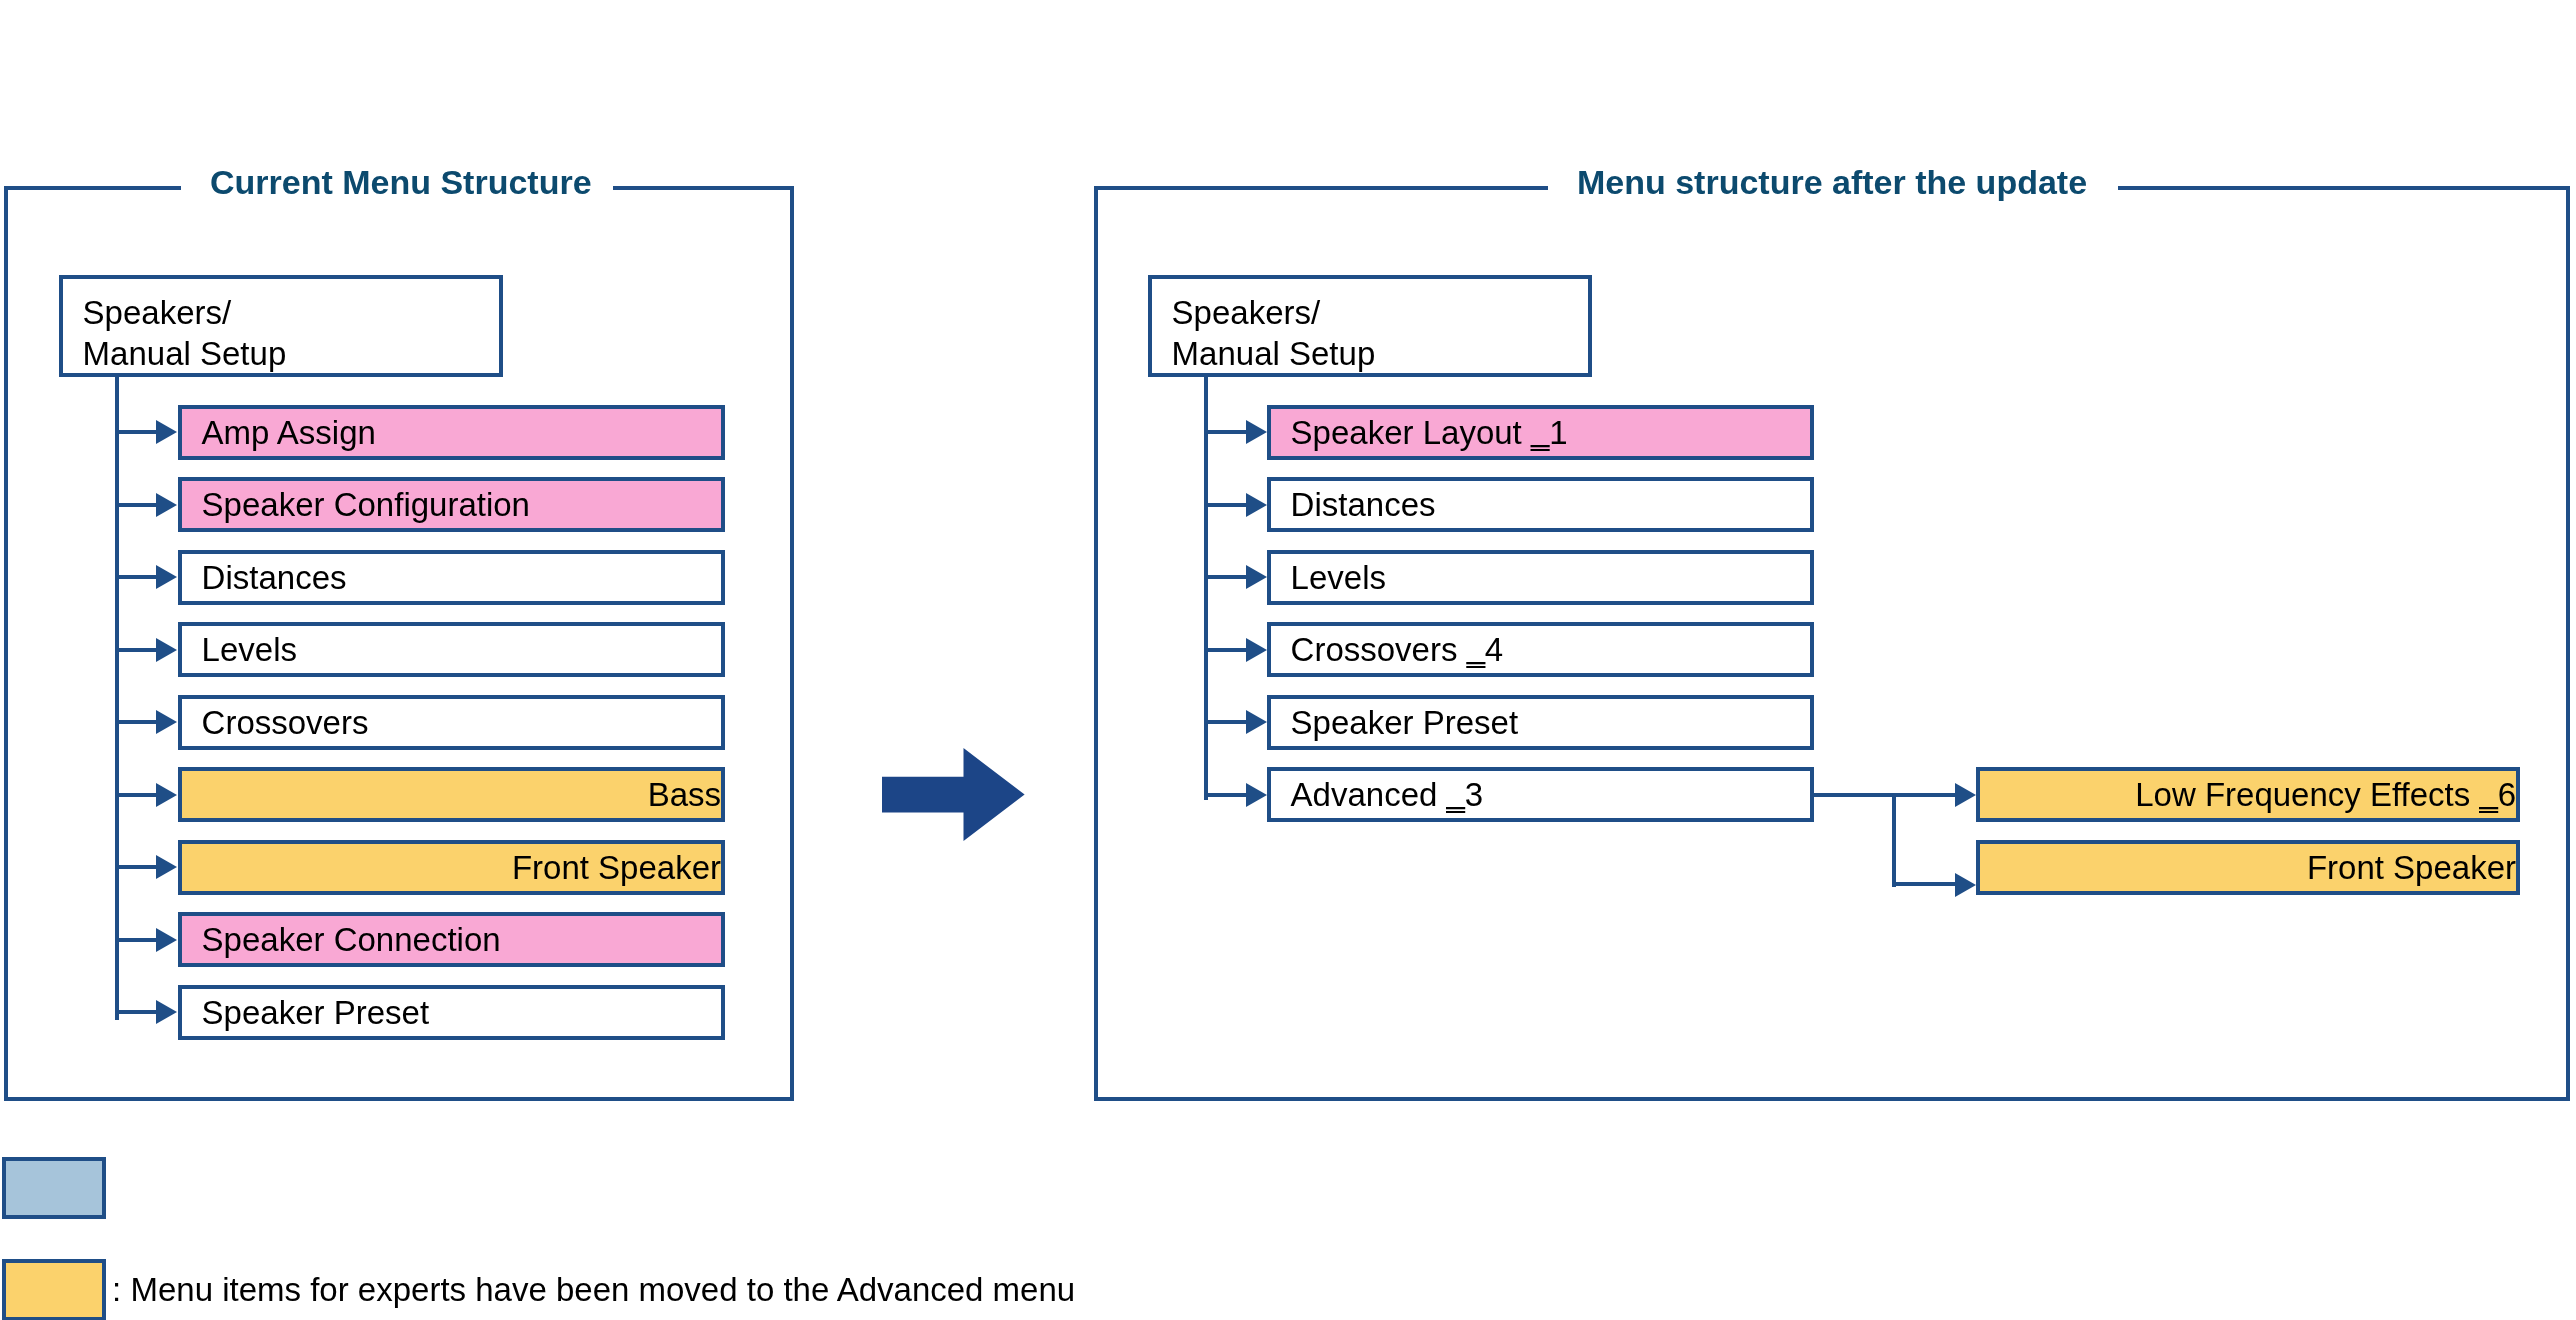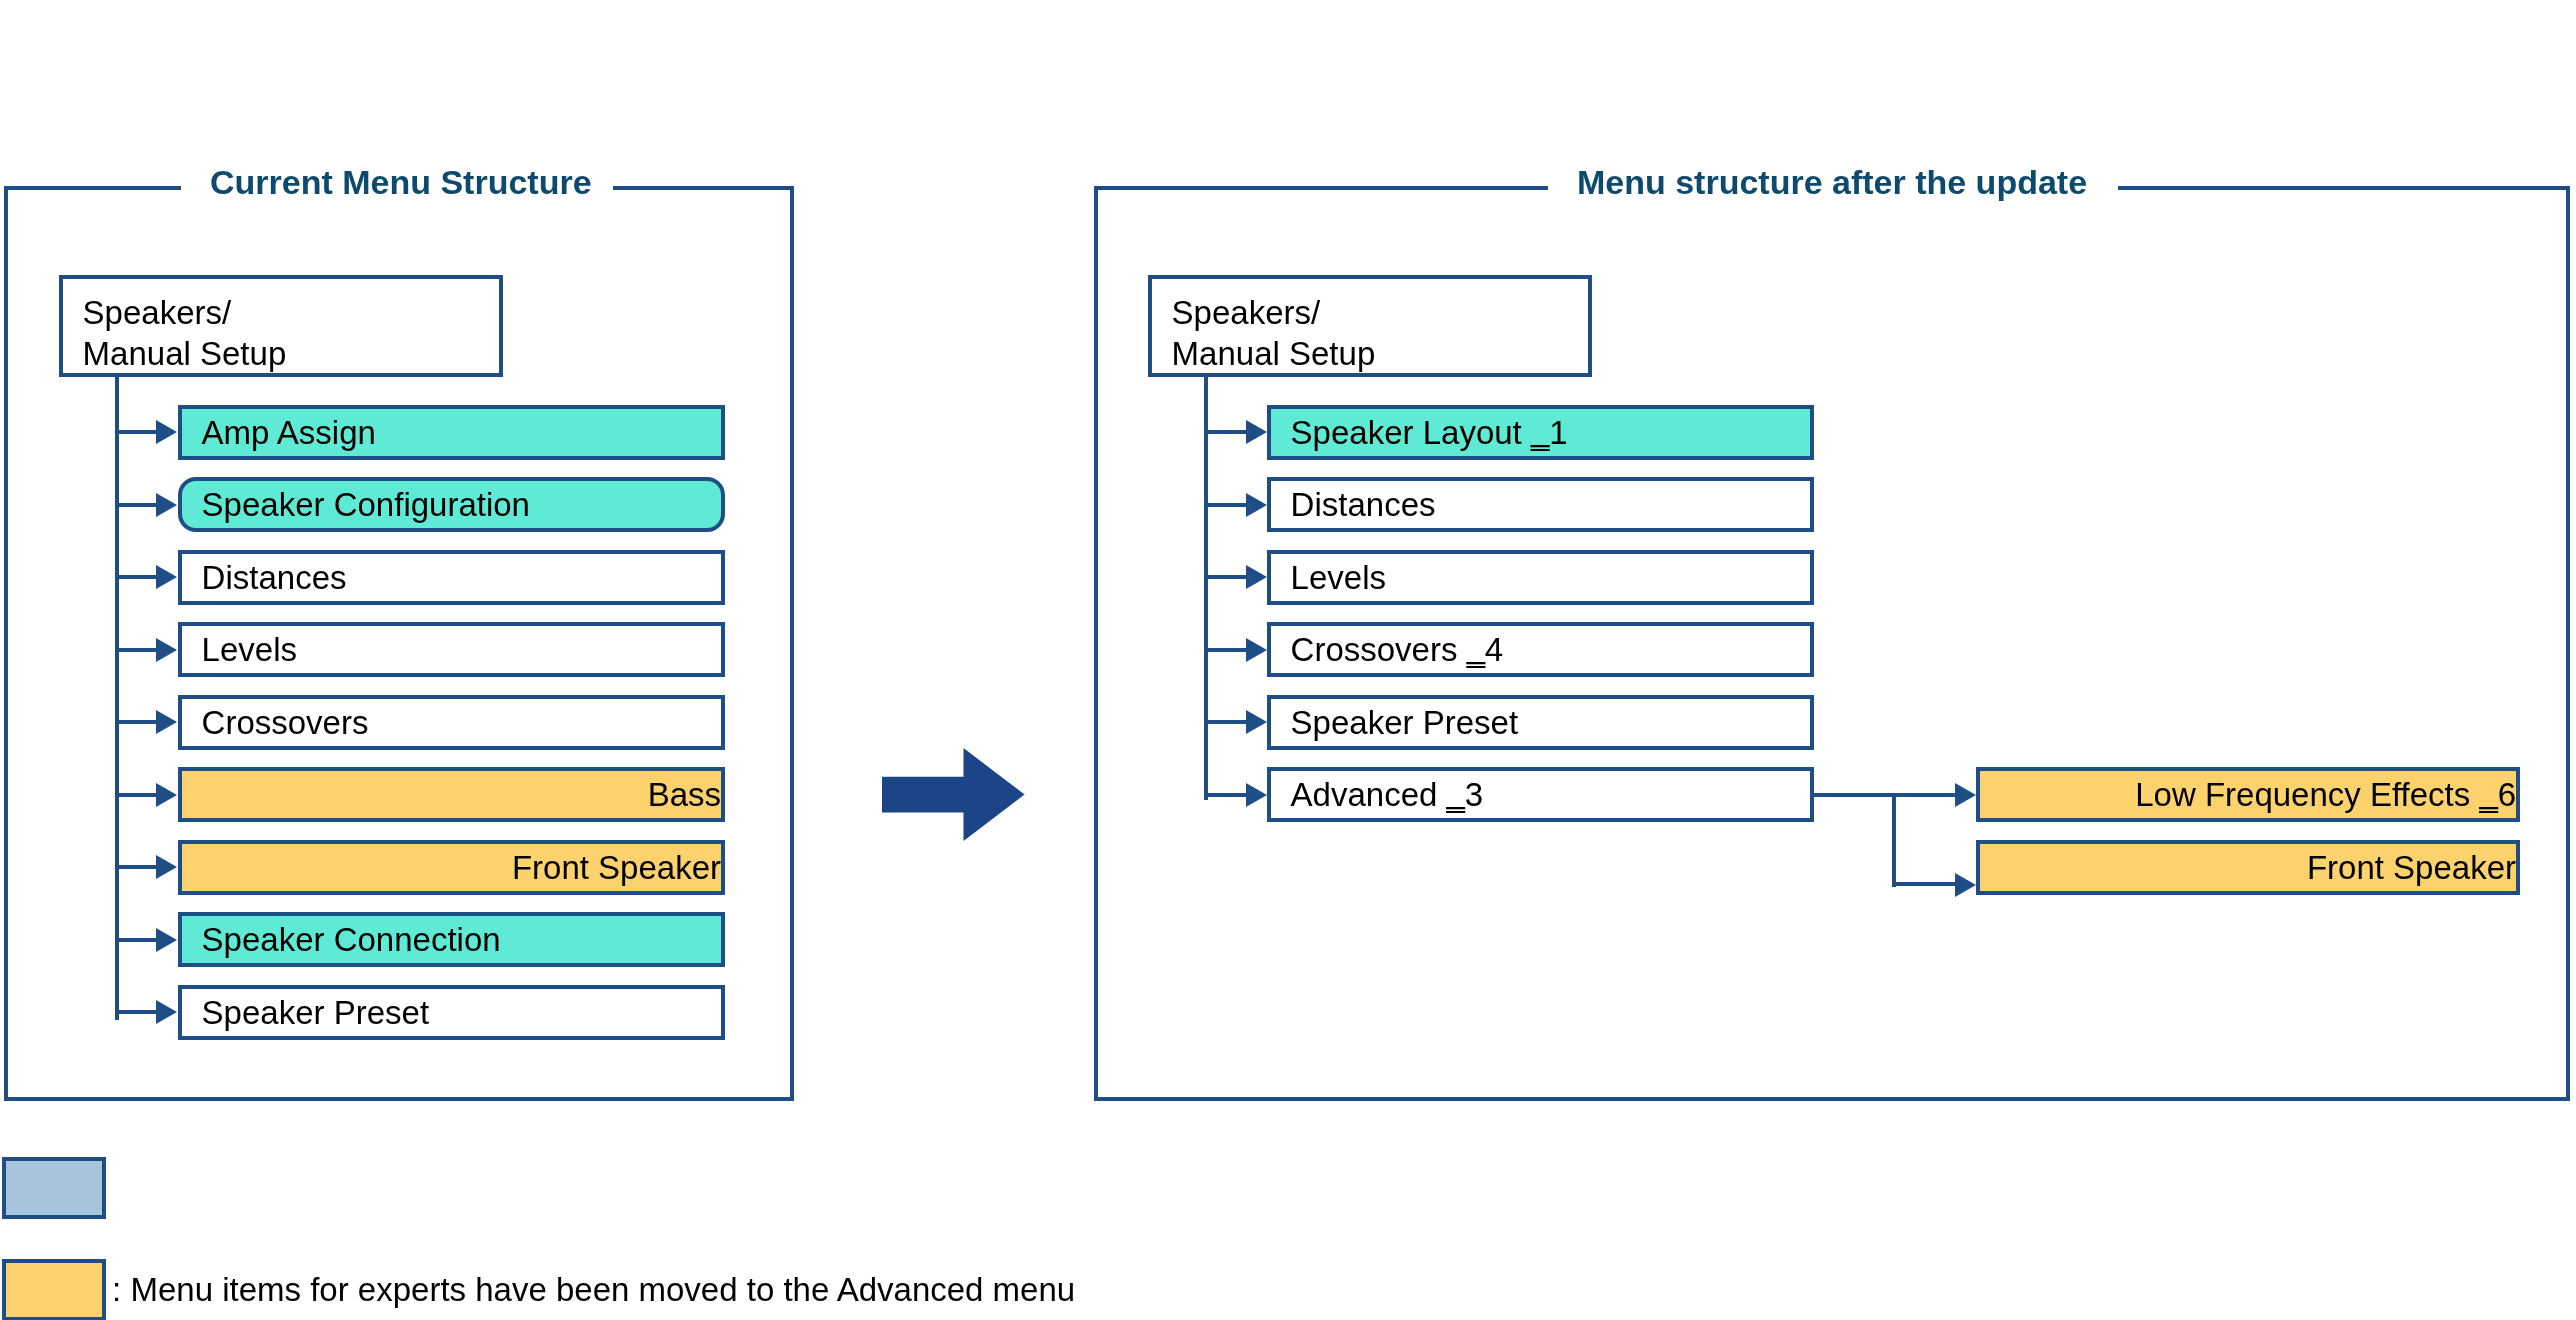--- a/index.html
+++ b/index.html
@@ -52,21 +52,21 @@
     font-size: 33px;
     color: #000000;
     white-space: nowrap;
     letter-spacing: 0px;
   }
   .node.multiline {
     display: block;
     padding-top: 13px;
     line-height: 1.25;
   }
-  .node.blue   { background: #5eead4; }
+  .node.blue   { background: #f9a8d4; }
   .node.yellow { background: #fbd26c; justify-content: flex-end; }
 
   
   .vline {
     position: absolute;
     width: 4.1px;
     background: #1f4e87;
   }
   .hline {
     position: absolute;
@@ -120,21 +120,21 @@
   <div class="node multiline" style="left:59px; top:275px; width:444px; height:102px;">
     <div>Speakers/</div>
     <div>Manual Setup</div>
   </div>
 
   <div class="vline" style="left:115px; top:376px; height:644px;"></div>
 
   <div class="node blue" style="left:178px; top:405px; width:547px; height:55px;">
       <span>Amp Assign</span>
     </div>
-  <div class="node blue" style="left:178px; top:477px; width:547px; height:55px;border-radius:18px;">
+  <div class="node blue" style="left:178px; top:477px; width:547px; height:55px;">
       <span>Speaker Configuration</span>
     </div>
   <div class="node" style="left:178px; top:550px; width:547px; height:55px;">
       <span>Distances</span>
     </div>
   <div class="node" style="left:178px; top:622px; width:547px; height:55px;">
       <span>Levels</span>
     </div>
   <div class="node" style="left:178px; top:695px; width:547px; height:55px;">
       <span>Crossovers</span>

